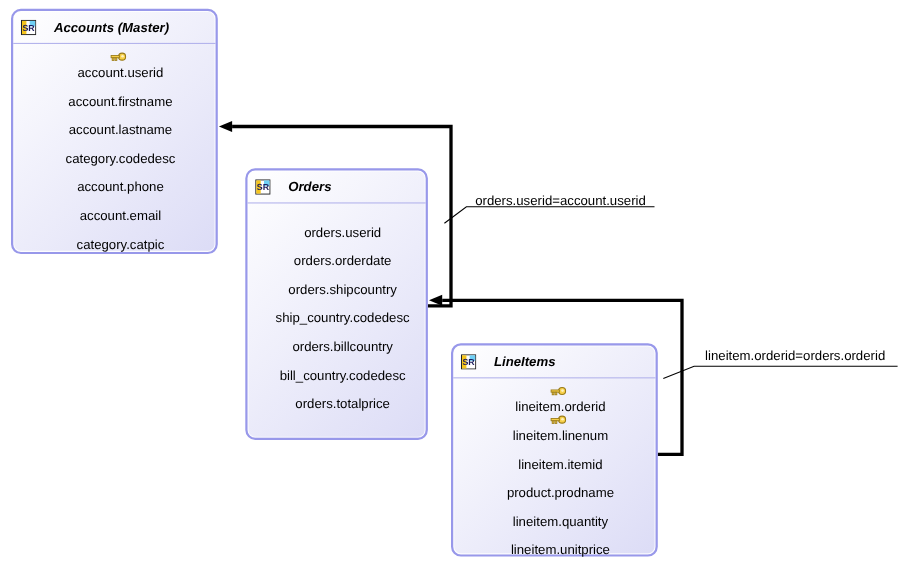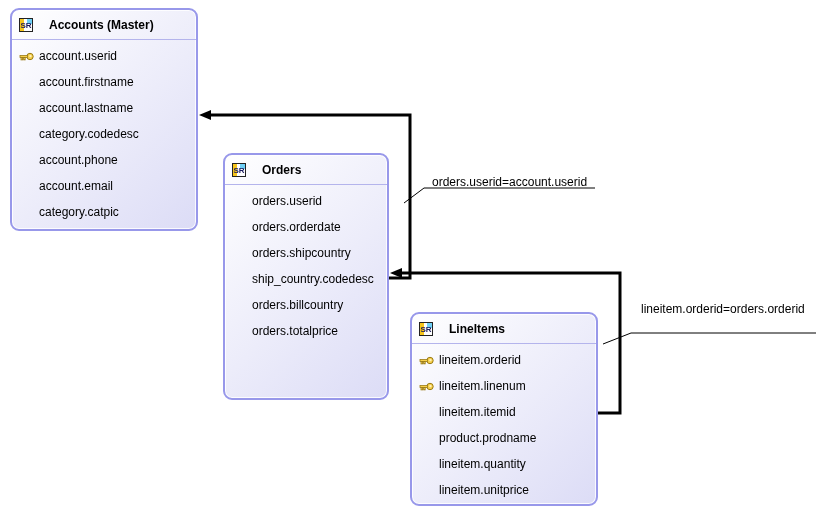--- a/index.html
+++ b/index.html
@@ -31,27 +31,29 @@
     align-items: center;
     gap: 16px;
     padding: 0 7px;
     border-bottom: 1px solid #b4b4ec;
   }
   .tbl-title {
     font-size: 12px;
     font-weight: bold;
     color: #000000;
     white-space: nowrap;
+    font-style: italic;
   }
   .tbl-fields { padding-top: 3px; }
   .field-row {
     height: 26px;
     display: flex;
     align-items: center;
     padding-left: 7px;
+    flex-direction: column;
   }
   .cell-icon {
     width: 16px;
     display: inline-flex;
     align-items: center;
     justify-content: flex-start;
     flex: 0 0 16px;
   }
   .field-label {
     font-size: 12px;
@@ -79,21 +81,21 @@
 
     <path d="M598 413 H620 V273 H402" fill="none" stroke="#000000" stroke-width="3"></path>
     <polygon points="390,273 402,268 402,278" fill="#000000"></polygon>
 
     <path d="M404 203 L424 188 H595" fill="none" stroke="#000000" stroke-width="1"></path>
 
     <path d="M603 344 L631 333 H816" fill="none" stroke="#000000" stroke-width="1"></path>
   </svg>
 
   <div class="rel-label" style="left:432px; top:155px;margin-top:20px;">orders.userid=account.userid</div>
-  <div class="rel-label" style="left:627px; top:302px;padding-left:14px;">lineitem.orderid=orders.orderid</div>
+  <div class="rel-label" style="left:627px; top:316px;padding-left:14px;">lineitem.orderid=orders.orderid</div>
 
   <div class="tbl" style="left:10px; top:8px; width:188px; height:223px;">
     <div class="tbl-header">
       <span class="sr-icon">
         <svg width="14" height="14" viewBox="0 0 14 14">
           <rect x="0.5" y="0.5" width="13" height="13" fill="#ffffff" stroke="#222222"></rect>
           <rect x="1" y="1" width="4" height="12" fill="#f6c51c"></rect>
           <rect x="8" y="1" width="5" height="5" fill="#6fd0f6"></rect>
           <text x="7" y="10" font-size="8" font-weight="bold" fill="#1c1c5e" text-anchor="middle" font-family="Liberation Sans, sans-serif">SR</text>
         </svg>
@@ -168,20 +170,24 @@
         <div class="field-row">
           <span class="cell-icon"></span>
           <span class="field-label">ship_country.codedesc</span>
         </div>
         <div class="field-row">
           <span class="cell-icon"></span>
           <span class="field-label">orders.billcountry</span>
         </div>
         <div class="field-row">
           <span class="cell-icon"></span>
+          <span class="field-label">bill_country.codedesc</span>
+        </div>
+        <div class="field-row">
+          <span class="cell-icon"></span>
           <span class="field-label">orders.totalprice</span>
         </div>
       </div>
   </div>
 
   <div class="tbl" style="left:410px; top:312px; width:188px; height:194px;">
     <div class="tbl-header">
       <span class="sr-icon">
         <svg width="14" height="14" viewBox="0 0 14 14">
           <rect x="0.5" y="0.5" width="13" height="13" fill="#ffffff" stroke="#222222"></rect>

